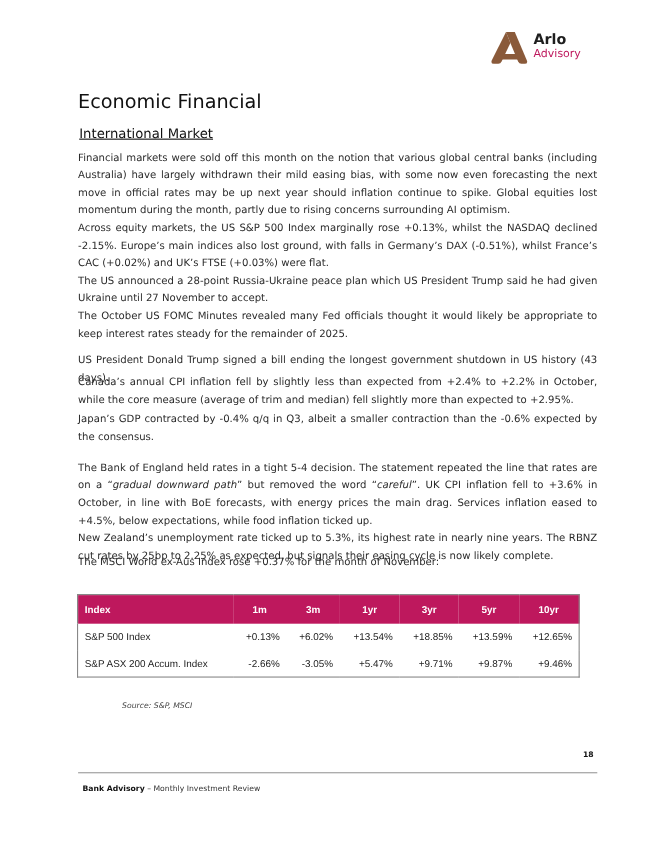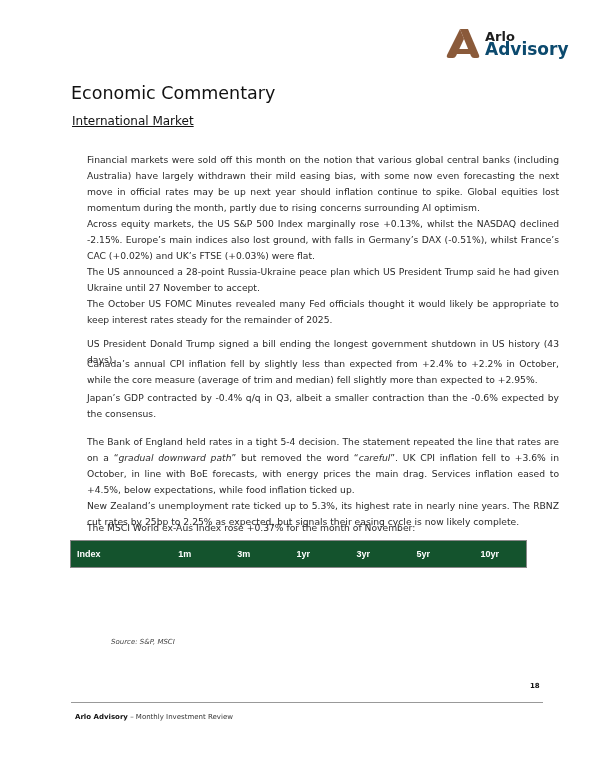--- a/index.html
+++ b/index.html
@@ -2,29 +2,29 @@
 <html><head>
 <meta charset="utf-8">
 <style>
   html, body { margin: 0; padding: 0; background: #ffffff; }
   body { width: 600px; height: 776px; position: relative; overflow: hidden;
          font-family: "DejaVu Sans", sans-serif; color: #222; }
   .logo { position: absolute; left: 446px; top: 27px; display: flex; align-items: center; }
   .logo svg { width: 34px; height: 32px; }
   .logo-text { margin-left: 5px; line-height: 13px; }
   .logo-line1 { font-size: 13px; font-weight: bold; color: #1e1e1e; }
-  .logo-line2 { font-size: 17px; color: #0c4a6e; font-weight: bold; }
+  .logo-line2 { font-size: 10px; color: #be185d; }
   .title { position: absolute; left: 71px; top: 83px; font-size: 17.5px; color: #111; margin: 0; font-weight: normal; }
   .subtitle { position: absolute; left: 71px; top: 113px; font-size: 12px; color: #111; text-decoration: underline; margin: 1px; font-weight: normal; }
   .body-text { position: absolute; left: 71px; width: 472px; font-size: 9.2px; line-height: 16px;
-               text-align: justify; color: #2a2a2a; margin: 16px; }
+               text-align: justify; color: #2a2a2a; margin: 0; }
   .body-text .it { font-style: italic; }
   table.perf { position: absolute; left: 70px; top: 540px; width: 457px; border-collapse: collapse;
                font-family: "Liberation Sans", sans-serif; font-size: 9px; border: 1px solid #888; }
-  table.perf th { background: #14532d; color: #fff; font-weight: bold; height: 26px; text-align: center; padding: 0 6px; }
+  table.perf th { background: #be185d; color: #fff; font-weight: bold; height: 26px; text-align: center; padding: 0 6px; }
   table.perf th:first-child { text-align: left; }
   table.perf td { height: 24px; text-align: right; padding: 0 6px; color: #222; }
   table.perf td:first-child { text-align: left; }
   .source { position: absolute; left: 71px; top: 638px; font-size: 7px; font-style: italic; color: #444; margin-left: 40px; }
   .footer-rule { position: absolute; left: 71px; top: 702px; width: 472px; height: 1px; background: #999; }
   .footer-left { position: absolute; left: 75px; top: 713px; font-size: 7px; color: #333; }
   .footer-left b { color: #111; }
   .footer-right { position: absolute; left: 530px; top: 682px; font-size: 7px; font-weight: bold; color: #111; }
 </style>
 </head>
@@ -35,21 +35,21 @@
     <path d="M14 2 L22 2 L33 28 Q34 31 31 31 L28 31 Q26 31 25 29 L18 12 Z" fill="#8a5a3a"></path>
     <path d="M14 2 L18 12 L10 29 Q9 31 7 31 L3 31 Q0 31 1 28 Z" fill="#8a5a3a"></path>
     <path d="M8 22 L24 22 L26 27 L6 27 Z" fill="#8a5a3a"></path>
   </svg>
   <div class="logo-text">
     <div class="logo-line1">Arlo</div>
     <div class="logo-line2">Advisory</div>
   </div>
 </div>
 
-<h1 class="title">Economic Commentary</h1>
+<h1 class="title">Economic Financial</h1>
 <h2 class="subtitle">International Market</h2>
 
 <p class="body-text" style="top:136px">Financial markets were sold off this month on the notion that various global central banks (including Australia) have largely withdrawn their mild easing bias, with some now even forecasting the next move in official rates may be up next year should inflation continue to spike. Global equities lost momentum during the month, partly due to rising concerns surrounding AI optimism.</p>
 <p class="body-text" style="top:200px">Across equity markets, the US S&amp;P 500 Index marginally rose +0.13%, whilst the NASDAQ declined -2.15%. Europe’s main indices also lost ground, with falls in Germany’s DAX (-0.51%), whilst France’s CAC (+0.02%) and UK’s FTSE (+0.03%) were flat.</p>
 <p class="body-text" style="top:248px">The US announced a 28-point Russia-Ukraine peace plan which US President Trump said he had given Ukraine until 27 November to accept.</p>
 <p class="body-text" style="top:280px">The October US FOMC Minutes revealed many Fed officials thought it would likely be appropriate to keep interest rates steady for the remainder of 2025.</p>
 <p class="body-text" style="top:320px">US President Donald Trump signed a bill ending the longest government shutdown in US history (43 days).</p>
 <p class="body-text" style="top:340px">Canada’s annual CPI inflation fell by slightly less than expected from +2.4% to +2.2% in October, while the core measure (average of trim and median) fell slightly more than expected to +2.95%.</p>
 <p class="body-text" style="top:374px">Japan’s GDP contracted by -0.4% q/q in Q3, albeit a smaller contraction than the -0.6% expected by the consensus.</p>
 <p class="body-text" style="top:418px"><span>The Bank of England held rates in a tight 5-4 decision. The statement repeated the line that rates are on a “</span><span class="it">gradual downward path</span><span>” but removed the word “</span><span class="it">careful</span><span>”. UK CPI inflation fell to +3.6% in October, in line with BoE forecasts, with energy prices the main drag. Services inflation eased to +4.5%, below expectations, while food inflation ticked up.</span></p>
@@ -62,19 +62,37 @@
       <th>Index</th>
       <th>1m</th>
       <th>3m</th>
       <th>1yr</th>
       <th>3yr</th>
       <th>5yr</th>
       <th>10yr</th>
     </tr>
   </thead>
   <tbody>
+    <tr>
+      <td>S&amp;P 500 Index</td>
+      <td>+0.13%</td>
+      <td>+6.02%</td>
+      <td>+13.54%</td>
+      <td>+18.85%</td>
+      <td>+13.59%</td>
+      <td>+12.65%</td>
+    </tr>
+    <tr>
+      <td>S&amp;P ASX 200 Accum. Index</td>
+      <td>-2.66%</td>
+      <td>-3.05%</td>
+      <td>+5.47%</td>
+      <td>+9.71%</td>
+      <td>+9.87%</td>
+      <td>+9.46%</td>
+    </tr>
   </tbody>
 </table>
 <div class="source">Source: S&amp;P, MSCI</div>
 
 <div class="footer-rule"></div>
-<div class="footer-left"><b>Arlo Advisory</b><span> – </span><span>Monthly Investment Review</span></div>
+<div class="footer-left"><b>Bank Advisory</b><span> – </span><span>Monthly Investment Review</span></div>
 <div class="footer-right">18</div>
 
 </body></html>

